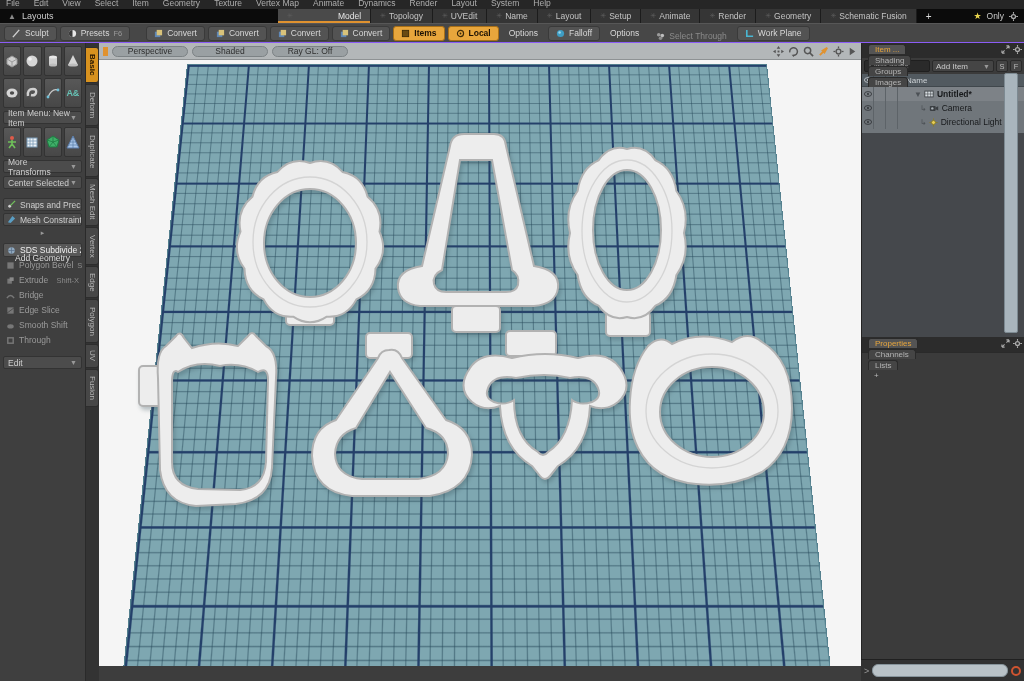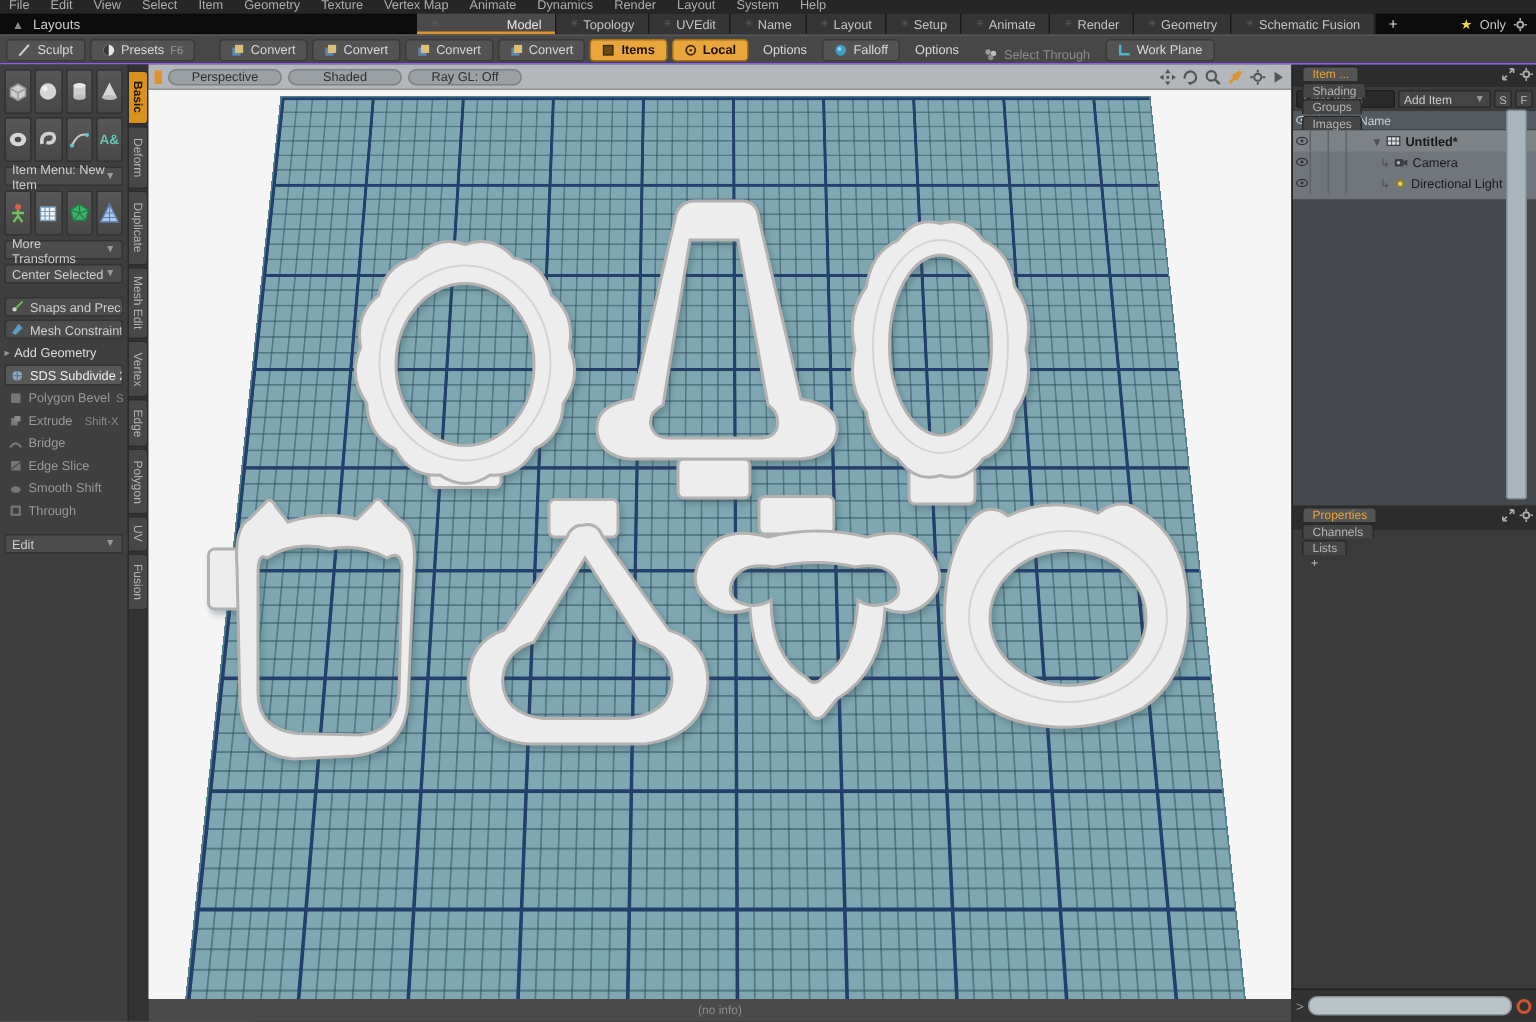--- a/index.html
+++ b/index.html
@@ -33,21 +33,21 @@
   .tb-gap{width:10px;}
   .mini{width:9px;height:9px;display:inline-block;flex:none;}
 
   
   #sidebar{position:absolute;left:0;top:43px;width:86px;bottom:0;background:#3f3f3f;border-right:1px solid #2a2a2a;padding:3px 3px 0 3px;}
   .icon-grid{display:grid;grid-template-columns:repeat(4,1fr);gap:2px;margin-bottom:3px;}
   .itile{height:30px;background:linear-gradient(#585858,#474747);border:1px solid #333;border-radius:2px;display:flex;align-items:center;justify-content:center;}
   .drop{height:13px;background:#4c4c4c;border:1px solid #333;border-radius:2px;display:flex;align-items:center;padding:0 4px;color:#cfcfcf;margin-bottom:3px;font-size:8.5px;}
   .drop .arr{margin-left:auto;color:#999;font-size:7px;}
   .srow{height:13px;background:#4c4c4c;border:1px solid #333;border-radius:2px;display:flex;align-items:center;gap:4px;padding:0 3px;color:#cfcfcf;margin-bottom:2px;font-size:8.5px;white-space:nowrap;overflow:hidden;}
-  .sechead{height:12px;display:flex;align-items:center;gap:3px;color:#dedede;font-size:8.5px;margin:3px 0 2px 0;}
+  .sechead{height:12px;display:flex;align-items:center;gap:16px;color:#dedede;font-size:8.5px;margin:3px 0 2px 0;flex-direction:column;}
   .sechead .tri{color:#999;font-size:7px;}
   .tool{height:14px;display:flex;align-items:center;gap:4px;padding:0 3px;border-radius:2px;color:#9a9a9a;font-size:8.5px;margin-bottom:1px;white-space:nowrap;overflow:hidden;}
   .tool.active{background:#585858;border:1px solid #353535;color:#f0f0f0;}
   .tool .key{margin-left:auto;font-size:7.5px;color:#8a8a8a;}
 
   
   #vtabs{position:absolute;left:86px;top:43px;width:13px;bottom:0;background:#333;display:flex;flex-direction:column;gap:1px;padding-top:4px;}
   .vtab{writing-mode:vertical-rl;font-size:8px;color:#b5b5b5;background:#474747;border:1px solid #2d2d2d;border-left:none;border-radius:0 3px 3px 0;display:flex;align-items:center;justify-content:center;padding:5px 0;}
   .vtab.sel{background:#d8921f;color:#241500;font-weight:bold;}
 
@@ -492,23 +492,20 @@
           <rect x="366" y="333" width="46" height="25" rx="4"></rect>
           <path d="M389,350 Q398,348 402,358 L446,420 Q472,428 472,455 Q470,490 430,496 L352,496 Q314,492 312,456 Q312,428 336,420 L378,358 Q381,350 389,350 Z M390,372 L426,428 Q448,434 448,454 Q446,476 418,479 L362,479 Q336,476 335,454 Q336,434 356,428 Z"></path>
           <rect x="506" y="331" width="50" height="25" rx="4"></rect>
           <path d="M512,358 Q482,350 470,368 Q456,388 472,402 Q484,412 500,406 Q502,448 532,466 L540,476 Q545,482 550,476 L558,466 Q588,448 590,406 Q606,412 618,402 Q634,388 620,368 Q608,350 578,358 Q545,350 512,358 Z M516,378 Q494,374 488,388 Q484,398 494,402 Q505,406 514,400 Q514,438 538,452 Q543,458 548,452 Q570,438 572,400 Q580,406 592,402 Q602,398 598,388 Q592,374 570,378 Q545,372 516,378 Z"></path>
           <path d="M648,346 Q660,334 672,344 Q700,330 732,342 Q748,330 762,342 Q792,360 792,408 Q792,452 762,472 Q730,488 696,484 Q654,480 638,448 Q628,428 630,400 Q632,366 648,346 Z M660,412 a52,45 0 1 0 104,0 a52,45 0 1 0 -104,0 Z"></path>
           <path d="M646,411 a66,57 0 1 0 132,0 a66,57 0 1 0 -132,0 Z" fill="none" stroke="#d4d4d4" stroke-width="1.3"></path>
         </g>
     </svg>
   </div>
 
-  <div id="vp-info">
-      <span>(no info)</span>
-    </div>
 
   <div id="rpanel">
     <div class="ptabs">
       <div class="ptab sel">Item ...</div>
       <div class="ptab">Shading</div>
       <div class="ptab">Groups</div>
       <div class="ptab">Images</div>
 
       <div class="corner">
         <svg width="9" height="9" viewBox="0 0 10 10">

